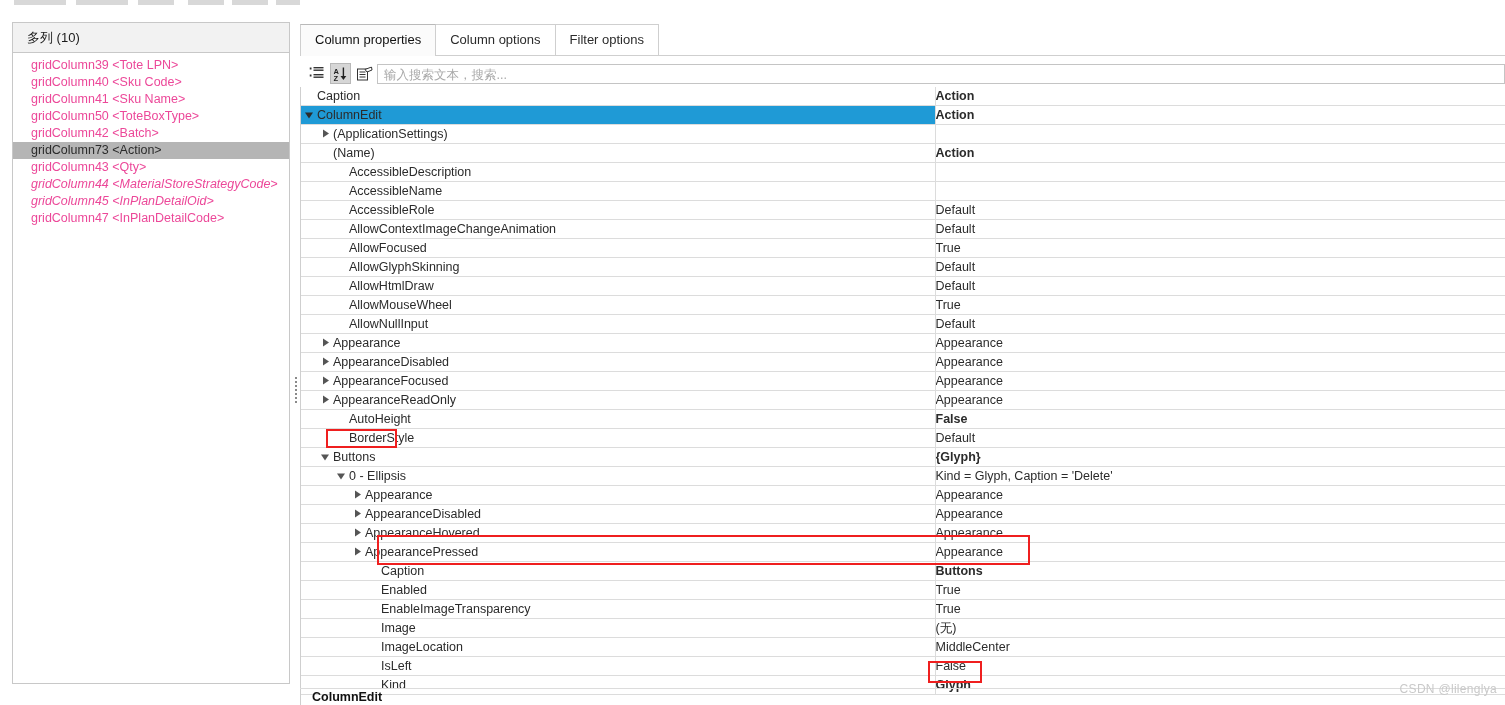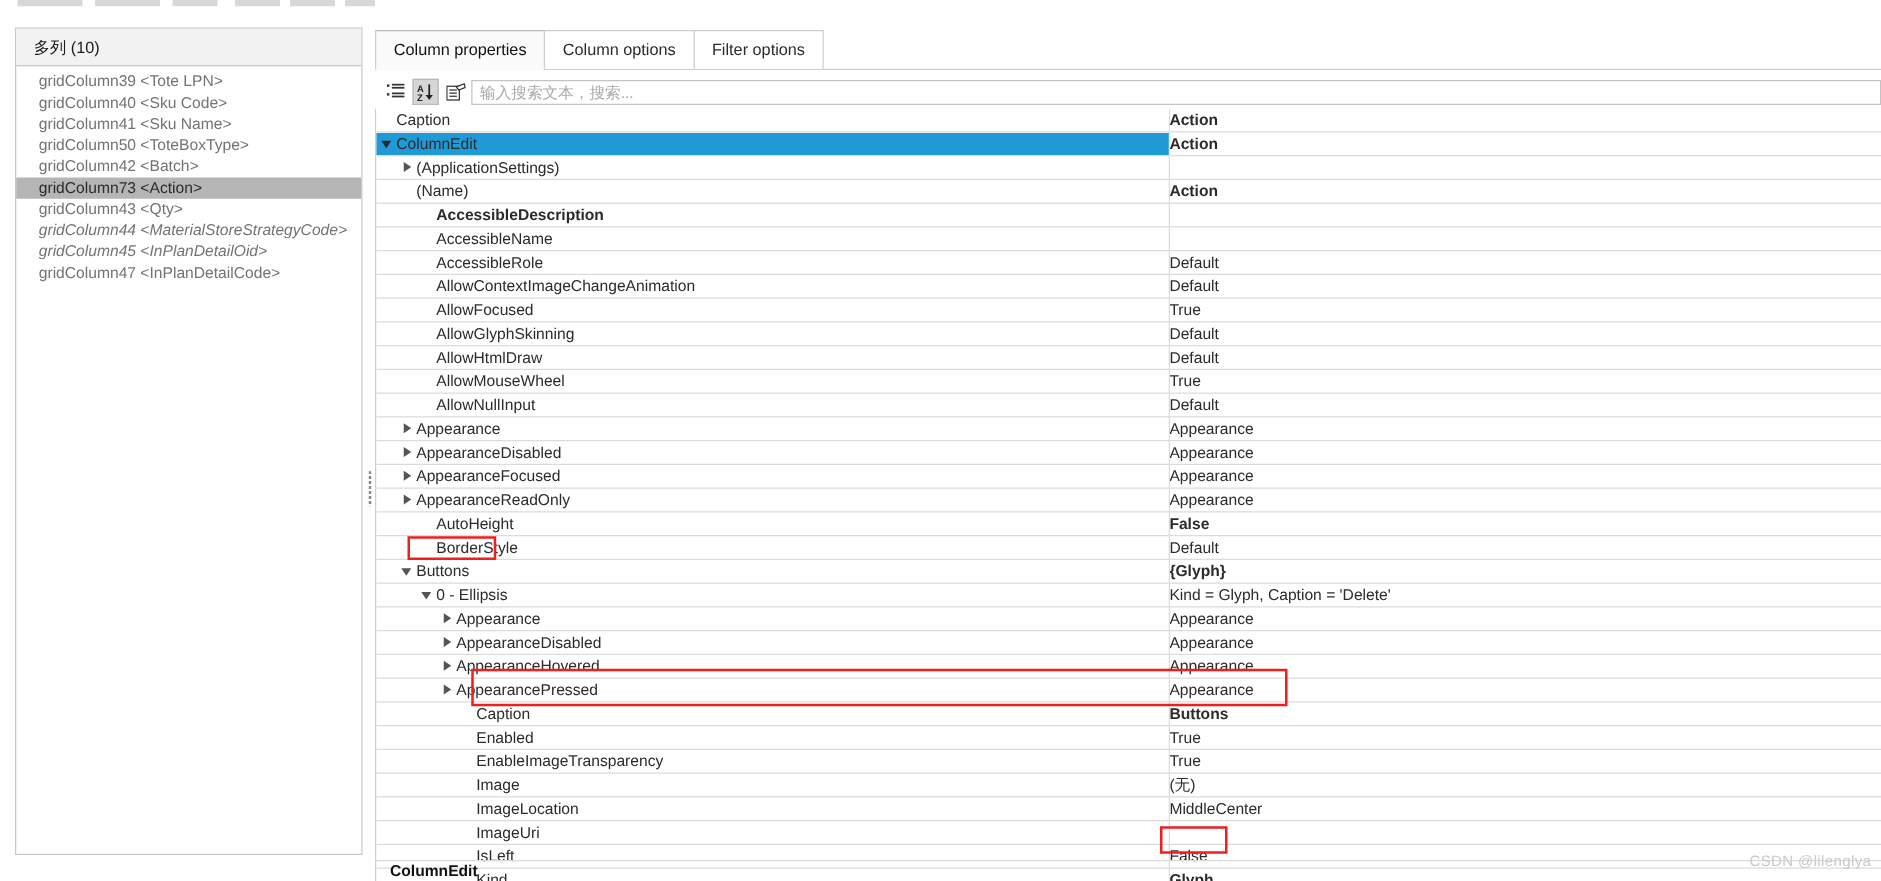--- a/index.html
+++ b/index.html
@@ -36,21 +36,21 @@
     border-bottom: 1px solid #c8c8c8;
     padding-left: 14px;
     font-size: 13px; color: #1a1a1a;
     box-sizing: border-box;
   }
   #left-list { padding: 4px 0 0 0; }
   .col-item {
     height: 17px; line-height: 17px;
     padding-left: 18px;
     font-size: 12.5px;
-    color: #737373;
+    color: #ec4899;
     white-space: nowrap;
   }
   .col-item.selected { background: #b5b5b5; color: #2b2b2b; }
   .col-item.italic { font-style: italic; }
 
   
   #splitter {
     position: absolute; left: 292px; top: 22px;
     width: 8px; height: 662px;
     background: #ffffff;
@@ -318,21 +318,21 @@
               <td class="val"></td>
             </tr>
             <tr>
               <td class="name">
                 <span class="nm" style="padding-left: 32px;">(Name)</span>
               </td>
               <td class="val bold">Action</td>
             </tr>
             <tr>
               <td class="name">
-                <span class="nm" style="padding-left: 48px; font-weight: bold;">AccessibleDescription</span>
+                <span class="nm" style="padding-left: 48px;">AccessibleDescription</span>
               </td>
               <td class="val"></td>
             </tr>
             <tr>
               <td class="name">
                 <span class="nm" style="padding-left: 48px;">AccessibleName</span>
               </td>
               <td class="val"></td>
             </tr>
             <tr>
@@ -481,26 +481,20 @@
               <td class="name">
                 <span class="nm" style="padding-left: 80px;">Image</span>
               </td>
               <td class="val">(无)</td>
             </tr>
             <tr>
               <td class="name">
                 <span class="nm" style="padding-left: 80px;">ImageLocation</span>
               </td>
               <td class="val">MiddleCenter</td>
-            </tr>
-            <tr>
-              <td class="name">
-                <span class="nm" style="padding-left: 80px;">ImageUri</span>
-              </td>
-              <td class="val"></td>
             </tr>
             <tr>
               <td class="name">
                 <span class="nm" style="padding-left: 80px;">IsLeft</span>
               </td>
               <td class="val">False</td>
             </tr>
             <tr>
               <td class="name">
                 <span class="nm" style="padding-left: 80px;">Kind</span>

